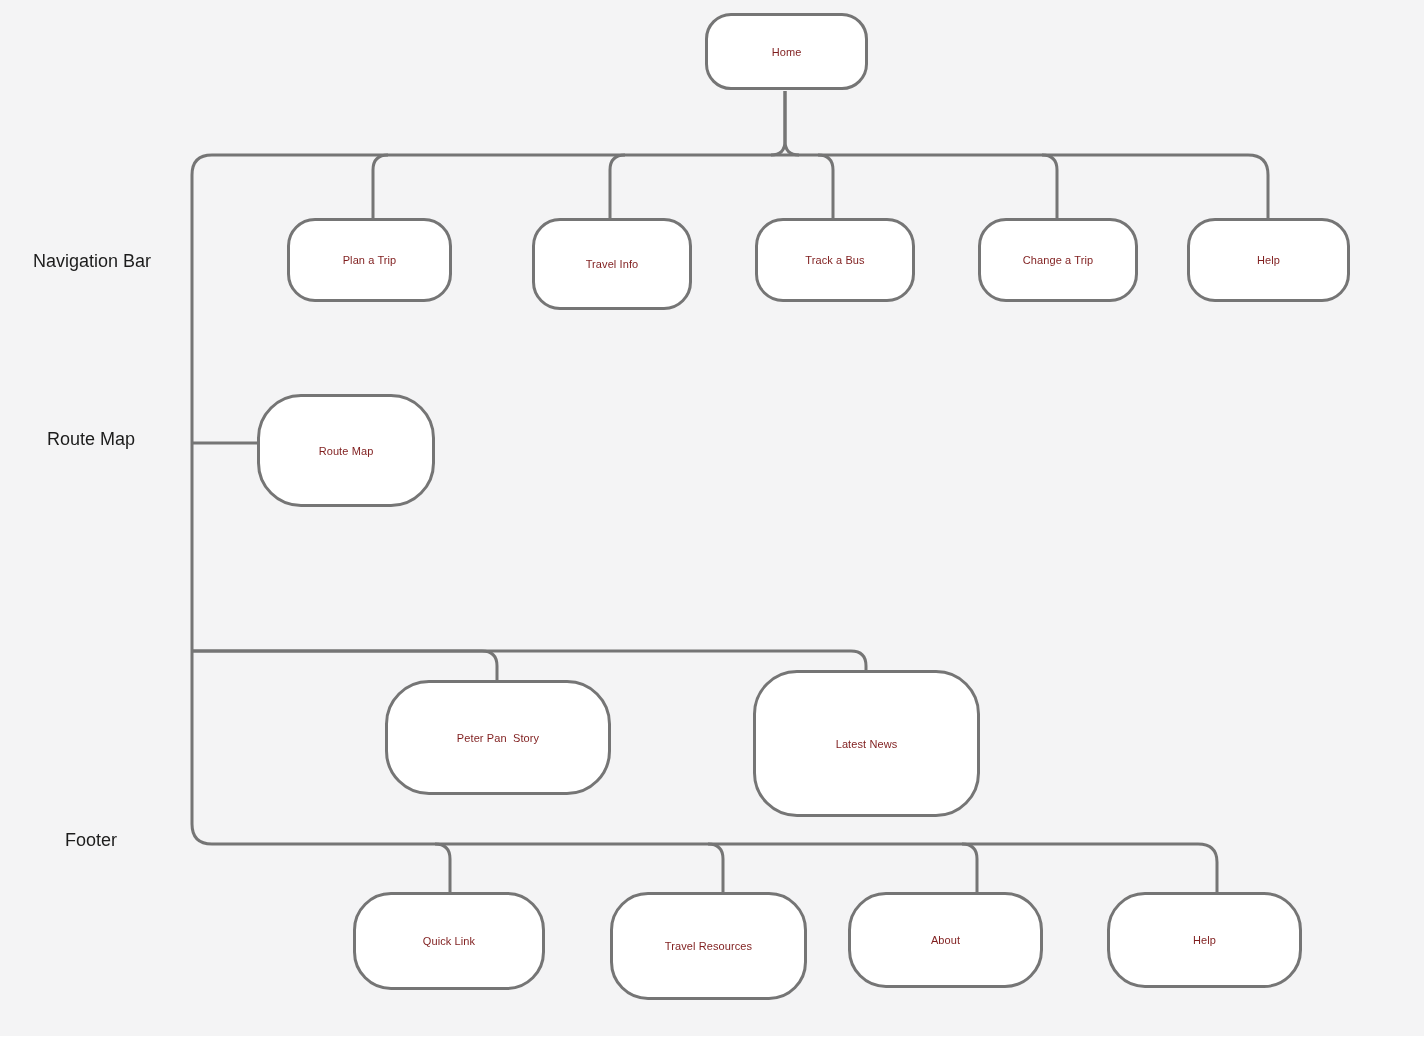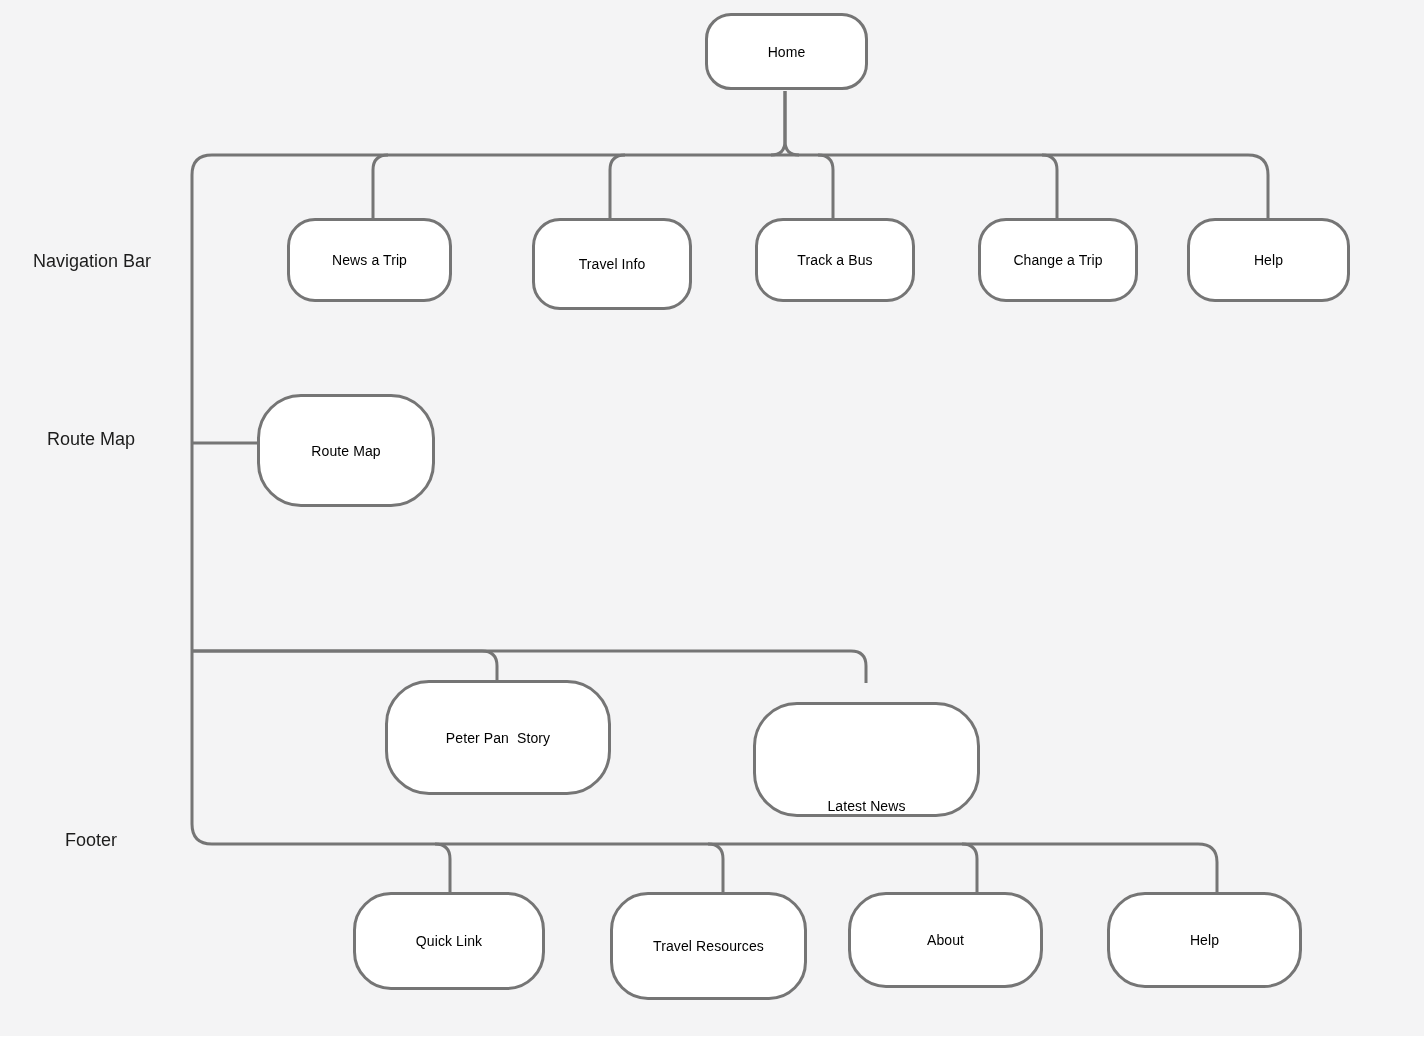--- a/index.html
+++ b/index.html
@@ -27,22 +27,22 @@
   .node {
     position: absolute;
     box-sizing: border-box;
     background: #ffffff;
     border: 3px solid #757575;
     display: flex;
     align-items: center;
     justify-content: center;
   }
   .node .node-label {
-    font-size: 14px;
-    color: #000000;
+    font-size: 11px;
+    color: #7f1d1d;
     white-space: pre;
     text-align: center;
     letter-spacing: 0.1px;
   }
   .section-label {
     position: absolute;
     font-size: 18px;
     color: #1c1c1c;
     white-space: nowrap;
   }
@@ -86,21 +86,21 @@
 
   <span class="section-label" style="left:33px; top:251px;">Navigation Bar</span>
   <span class="section-label" style="left:47px; top:429px;">Route Map</span>
   <span class="section-label" style="left:33px; top:830px;margin-left:32px;">Footer</span>
 
   <div class="node" style="left:705px; top:13px; width:163px; height:77px; border-radius:26px;">
     <span class="node-label">Home</span>
   </div>
 
   <div class="node" style="left:287px; top:218px; width:165px; height:84px; border-radius:28px;">
-    <span class="node-label">News a Trip</span>
+    <span class="node-label">Plan a Trip</span>
   </div>
 
   <div class="node" style="left:532px; top:218px; width:160px; height:92px; border-radius:28px;">
     <span class="node-label">Travel Info</span>
   </div>
 
   <div class="node" style="left:755px; top:218px; width:160px; height:84px; border-radius:28px;">
     <span class="node-label">Track a Bus</span>
   </div>
 
@@ -113,21 +113,21 @@
   </div>
 
   <div class="node" style="left:257px; top:394px; width:178px; height:113px; border-radius:44px;">
     <span class="node-label">Route Map</span>
   </div>
 
   <div class="node" style="left:385px; top:680px; width:226px; height:115px; border-radius:44px;">
     <span class="node-label">Peter Pan  Story</span>
   </div>
 
-  <div class="node" style="left:753px; top:702px; width:227px; height:115px; border-radius:44px;align-items:flex-end;">
+  <div class="node" style="left:753px; top:670px; width:227px; height:147px; border-radius:44px;">
     <span class="node-label">Latest News</span>
   </div>
 
   <div class="node" style="left:353px; top:892px; width:192px; height:98px; border-radius:38px;">
     <span class="node-label">Quick Link</span>
   </div>
 
   <div class="node" style="left:610px; top:892px; width:197px; height:108px; border-radius:38px;">
     <span class="node-label">Travel Resources</span>
   </div>

